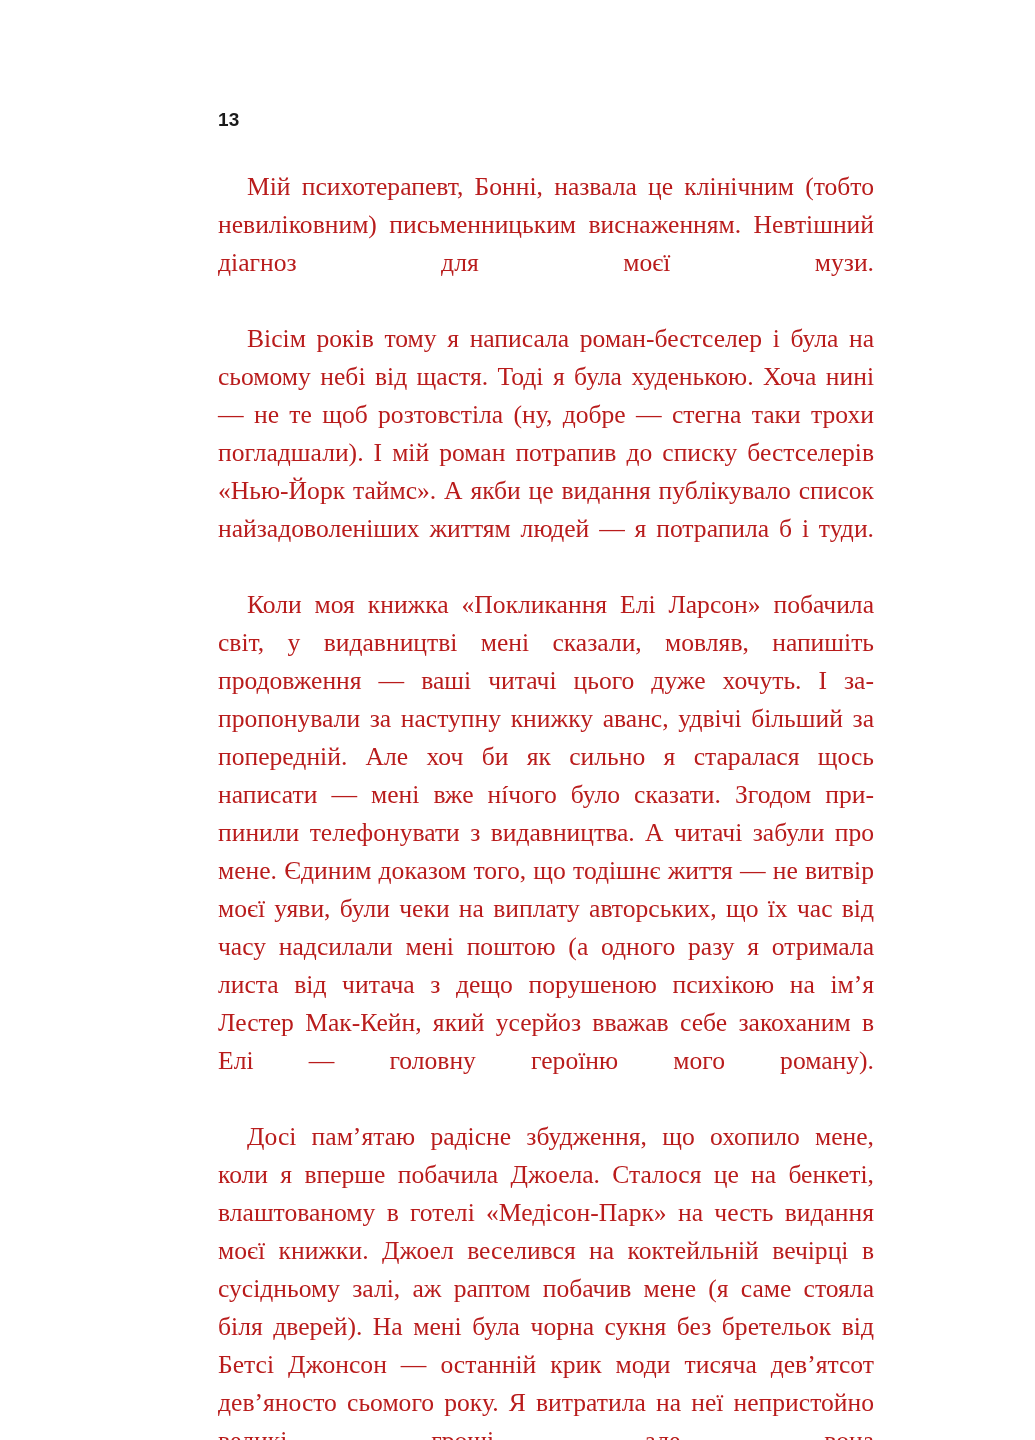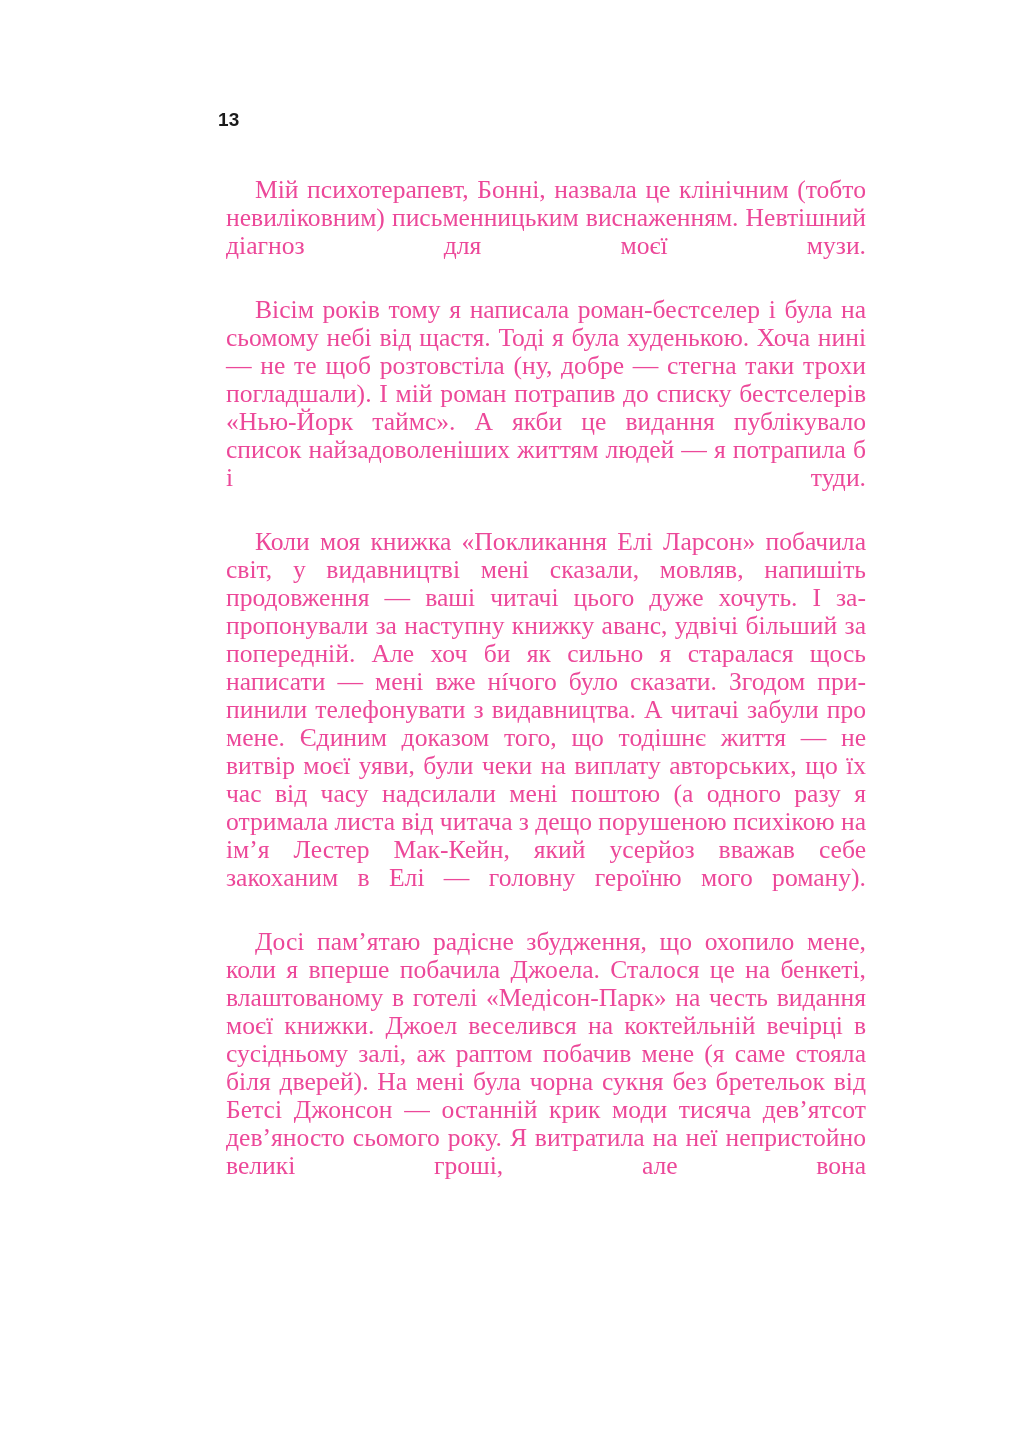--- a/index.html
+++ b/index.html
@@ -36,25 +36,25 @@
   .textblock {
     position: absolute;
     left: 218px;
     top: 168px;
     width: 656px;
   }
 
   .para {
     font-family: "Liberation Serif", "DejaVu Serif", serif;
     font-size: 25.6px;
-    line-height: 28px;
-    color: #ec4899;
+    line-height: 38px;
+    color: #b91c1c;
     text-align: justify;
     text-justify: inter-word;
-    margin: 8px;
+    margin: 0;
     text-indent: 29px;
     hyphens: manual;
     word-spacing: -0.2px;
     -webkit-font-smoothing: antialiased;
   }
 
   .para .it {
   }
 
   

